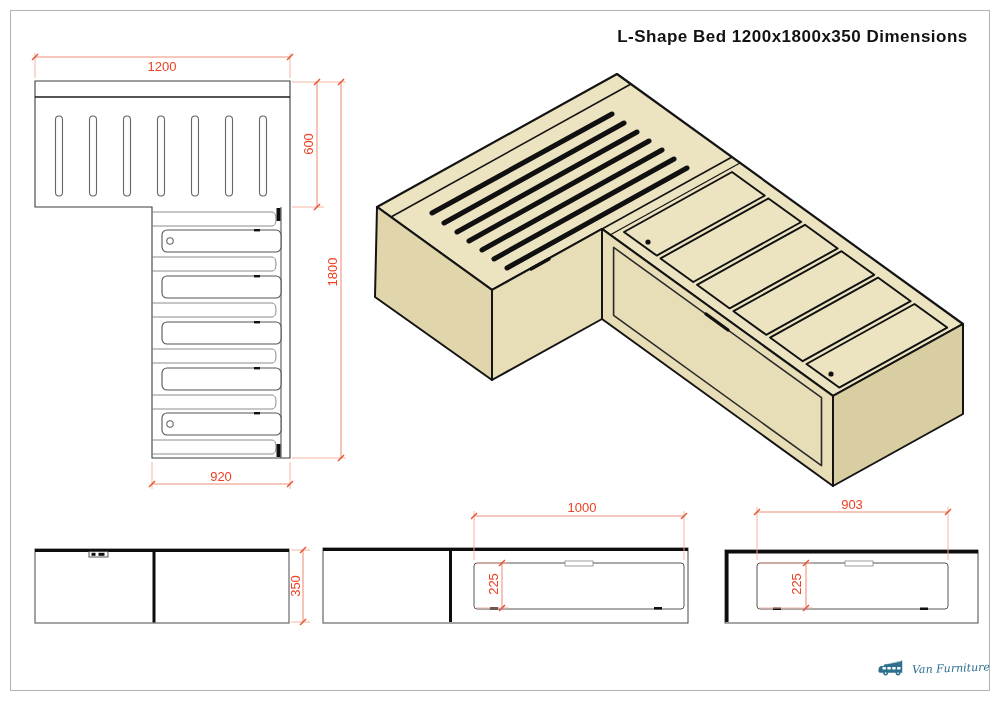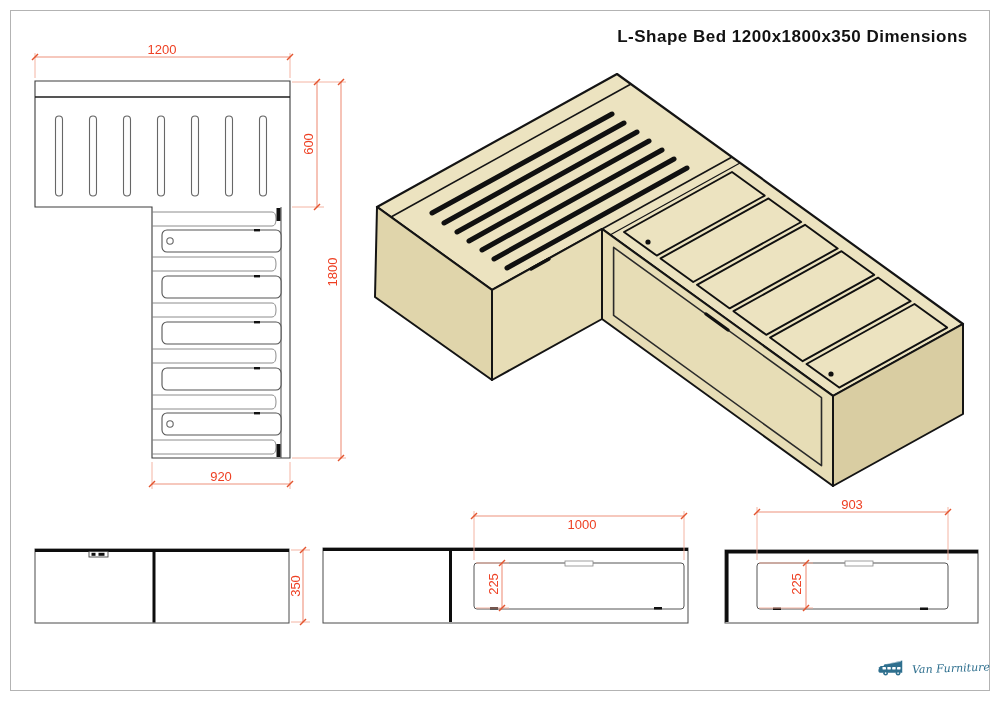--- a/index.html
+++ b/index.html
@@ -183,26 +183,26 @@
         <line x1="754" y1="515" x2="760" y2="509"></line>
           <line x1="945" y1="515" x2="951" y2="509"></line>
         <line x1="803" y1="566" x2="809" y2="560"></line>
           <line x1="803" y1="611" x2="809" y2="605"></line>
       </g>
     </g>
   </svg>
 
   <div class="title">L-Shape Bed 1200x1800x350 Dimensions</div>
 
-  <div class="dim-label" style="left:162px;top:49px;text-align:center;">1200</div>
+  <div class="dim-label" style="left:162px;top:66px;text-align:center;">1200</div>
   <div class="dim-label rot" style="left:308px;top:144px;">600</div>
   <div class="dim-label rot" style="left:332px;top:272px;">1800</div>
   <div class="dim-label" style="left:221px;top:476px;">920</div>
   <div class="dim-label rot" style="left:295px;top:586px;">350</div>
-  <div class="dim-label" style="left:582px;top:524px;">1000</div>
+  <div class="dim-label" style="left:582px;top:507px;">1000</div>
   <div class="dim-label rot" style="left:493px;top:584px;">225</div>
   <div class="dim-label" style="left:852px;top:504px;text-align:center;">903</div>
   <div class="dim-label rot" style="left:796px;top:584px;">225</div>
 
   <div id="logo">
     <svg width="42" height="28" viewBox="0 0 42 28">
       <g fill="#2e6f8e" stroke="none">
         <polygon points="9,9 35,3 35,11 8,11"></polygon>
         <path d="M4,11 h31 v10 h-32 c-2,0 -2.6,-2 -2.4,-4 l1.2,-4 z"></path>
         <circle cx="11" cy="21.5" r="3.4"></circle>

